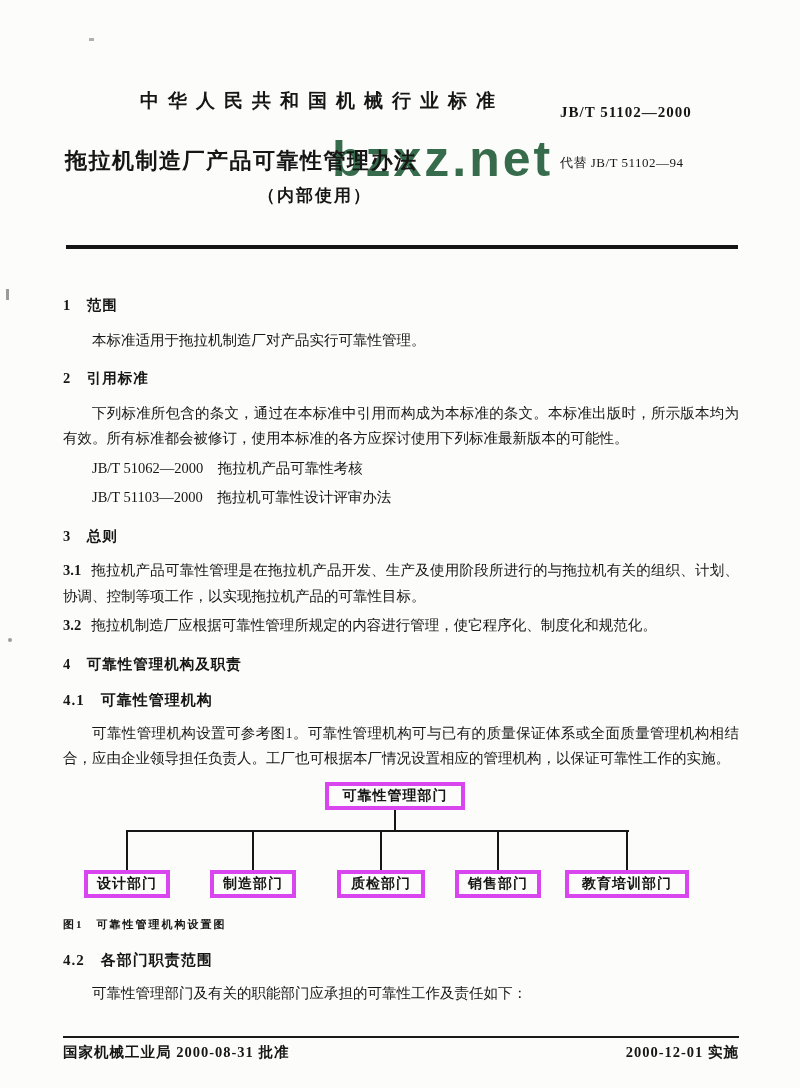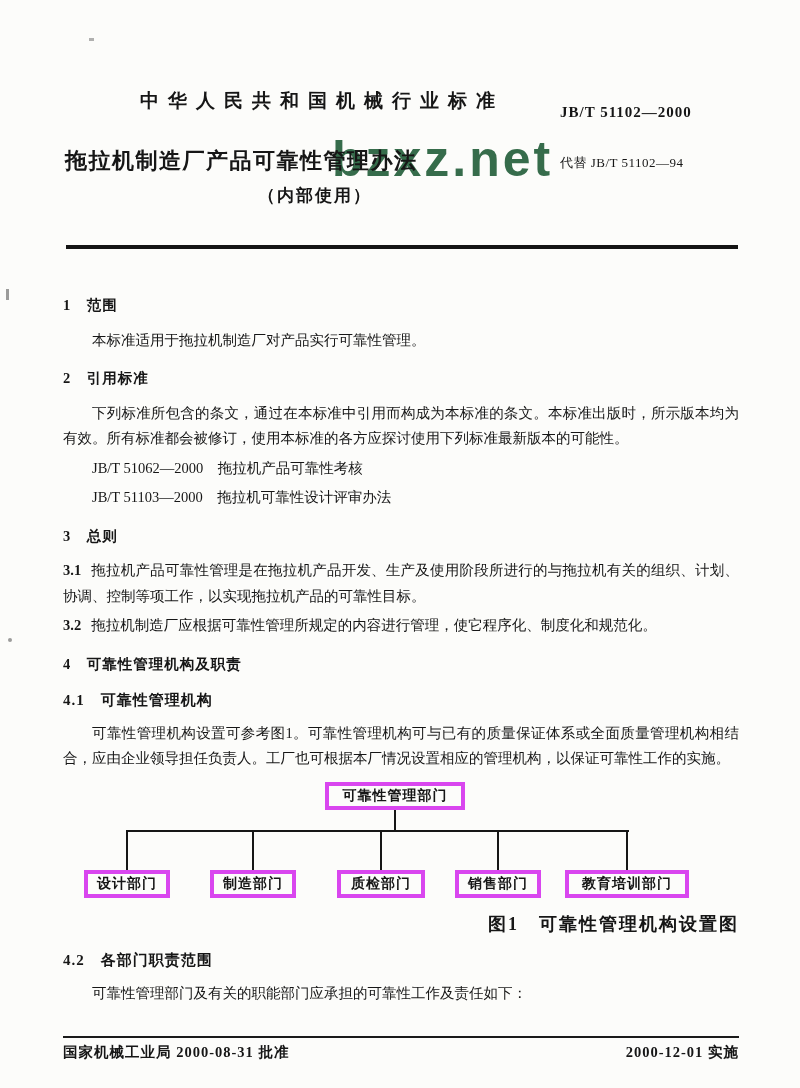--- a/index.html
+++ b/index.html
@@ -56,21 +56,21 @@
     position:absolute; height:28px; border:4px solid #d946ef; background:#fcfcfa;
     display:flex; align-items:center; justify-content:center;
     font-weight:bold; font-size:14px; letter-spacing:1px; white-space:nowrap;
   }
   .fig-root  { left:262px; top:0; width:140px; }
   .fig-child { top:88px; }
   .fig-line  { position:absolute; background:#161616; }
   .fig-vline { left:331px; top:28px; width:2px; height:21px; }
   .fig-hline { left:64px;  top:48px; width:502px; height:2px; }
   .fig-stub  { top:48px; width:2px; height:40px; }
-  .fig-caption { text-align:right; font-size:18px; font-weight:bold; letter-spacing:2px; margin:12px 0 8px; }
+  .fig-caption { text-align:left; font-size:11px; font-weight:bold; letter-spacing:2px; margin:12px 0 8px; }
   
   .footer-rule { position:absolute; left:63px; top:1036px; width:676px; height:2px; background:#1a1a1a; }
   .footer-left  { position:absolute; left:63px;  top:1043px; font-size:14.5px; font-weight:bold; letter-spacing:1px; }
   .footer-right { position:absolute; right:61px; top:1043px; font-size:14.5px; font-weight:bold; letter-spacing:1px; }
   
   .speck1 { position:absolute; left:6px;  top:289px; width:3px; height:11px; background:#4a4a4a; opacity:.55; }
   .speck2 { position:absolute; left:8px;  top:638px; width:4px; height:4px;  background:#3c3c3c; opacity:.5; border-radius:50%; }
   .speck3 { position:absolute; left:89px; top:38px;  width:5px; height:3px;  background:#555;    opacity:.45; }
 </style>
 </head>

